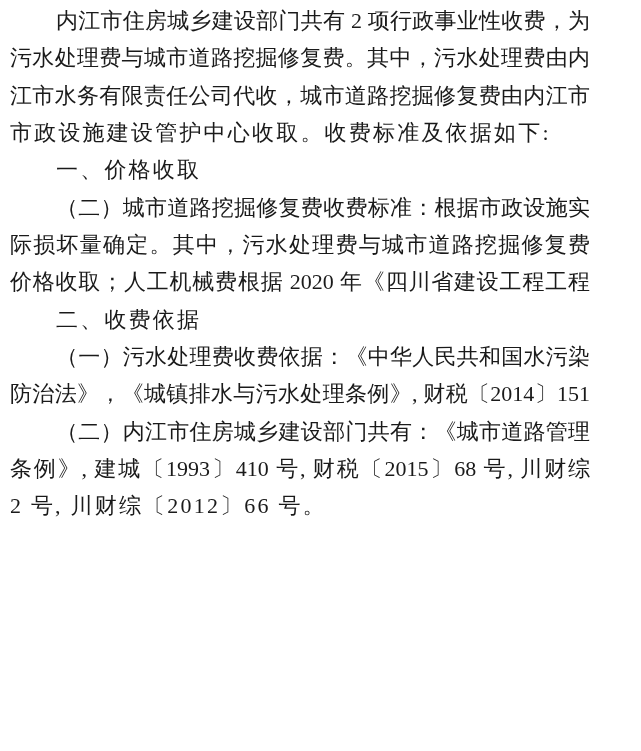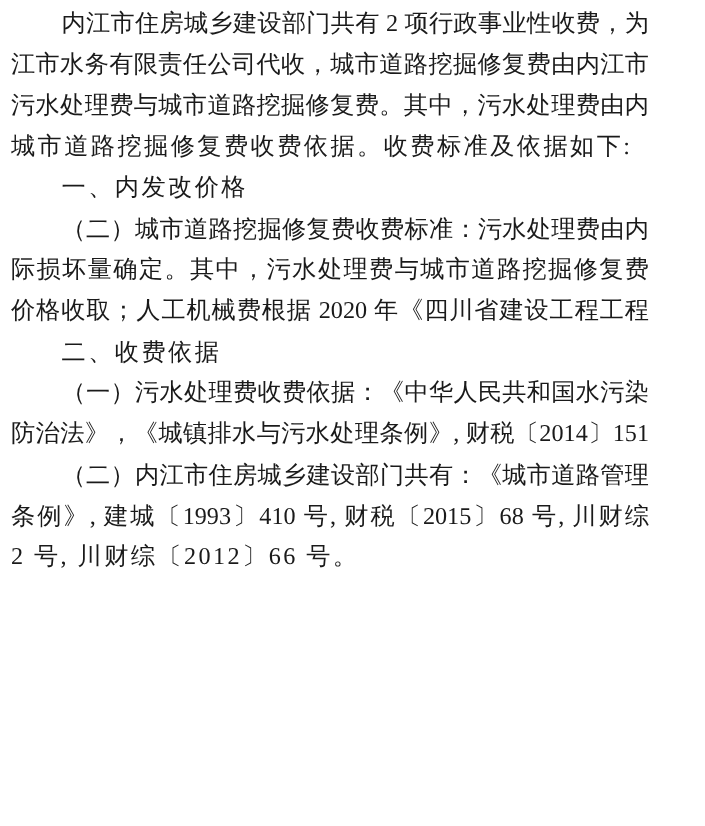--- a/index.html
+++ b/index.html
@@ -29,29 +29,29 @@
     letter-spacing: 2.2px;
   }
 </style>
 </head>
 <body>
 
 <div class="page">
   <div id="doc" class="doc">
       <div class="paragraph">
         <div class="line first">内江市住房城乡建设部门共有 2 项行政事业性收费，为</div>
+        <div class="line">污水处理费与城市道路挖掘修复费。其中，污水处理费由内</div>
         <div class="line">江市水务有限责任公司代收，城市道路挖掘修复费由内江市</div>
-        <div class="line">污水处理费与城市道路挖掘修复费。其中，污水处理费由内</div>
-        <div class="line last">城市道路挖掘修复费收费依据。收费标准及依据如下:</div>
+        <div class="line last">市政设施建设管护中心收取。收费标准及依据如下:</div>
       </div>
       <div class="paragraph">
-        <div class="line first last">一、内发改价格</div>
+        <div class="line first last">一、价格收取</div>
       </div>
       <div class="paragraph">
-        <div class="line first">（二）城市道路挖掘修复费收费标准：污水处理费由内</div>
+        <div class="line first">（二）城市道路挖掘修复费收费标准：根据市政设施实</div>
         <div class="line">际损坏量确定。其中，污水处理费与城市道路挖掘修复费</div>
         <div class="line">价格收取；人工机械费根据 2020 年《四川省建设工程工程</div>
       </div>
       <div class="paragraph">
         <div class="line first last">二、收费依据</div>
       </div>
       <div class="paragraph">
         <div class="line first">（一）污水处理费收费依据：《中华人民共和国水污染</div>
         <div class="line">防治法》，《城镇排水与污水处理条例》, 财税〔2014〕151</div>
       </div>

